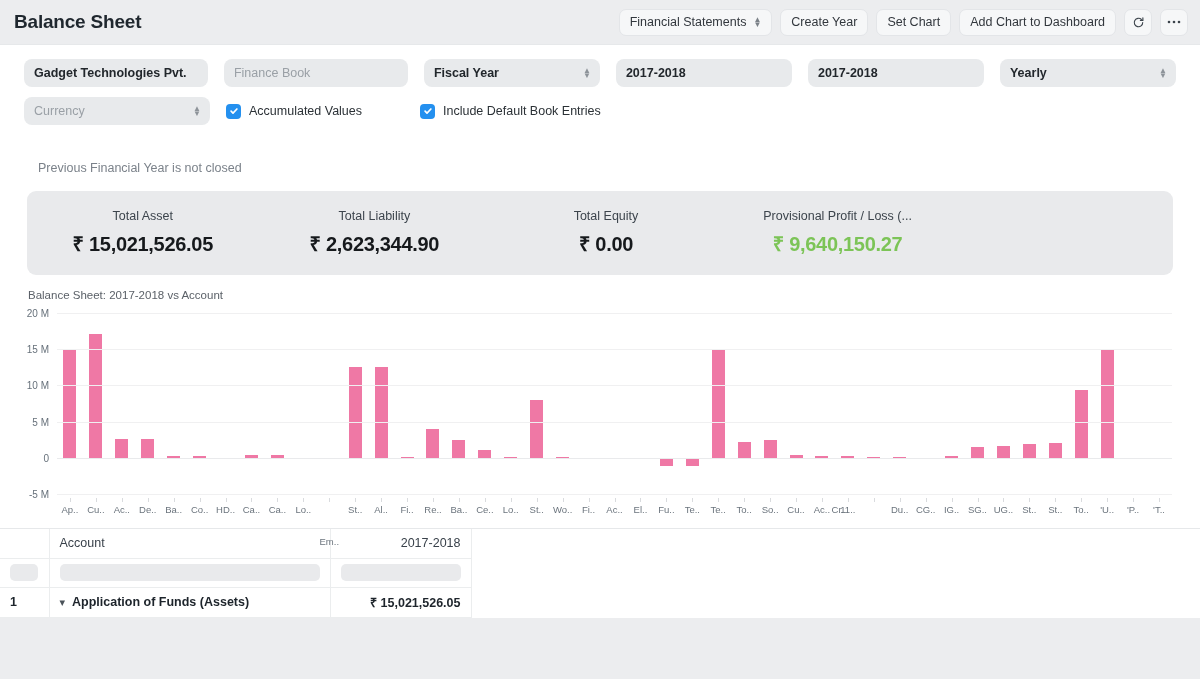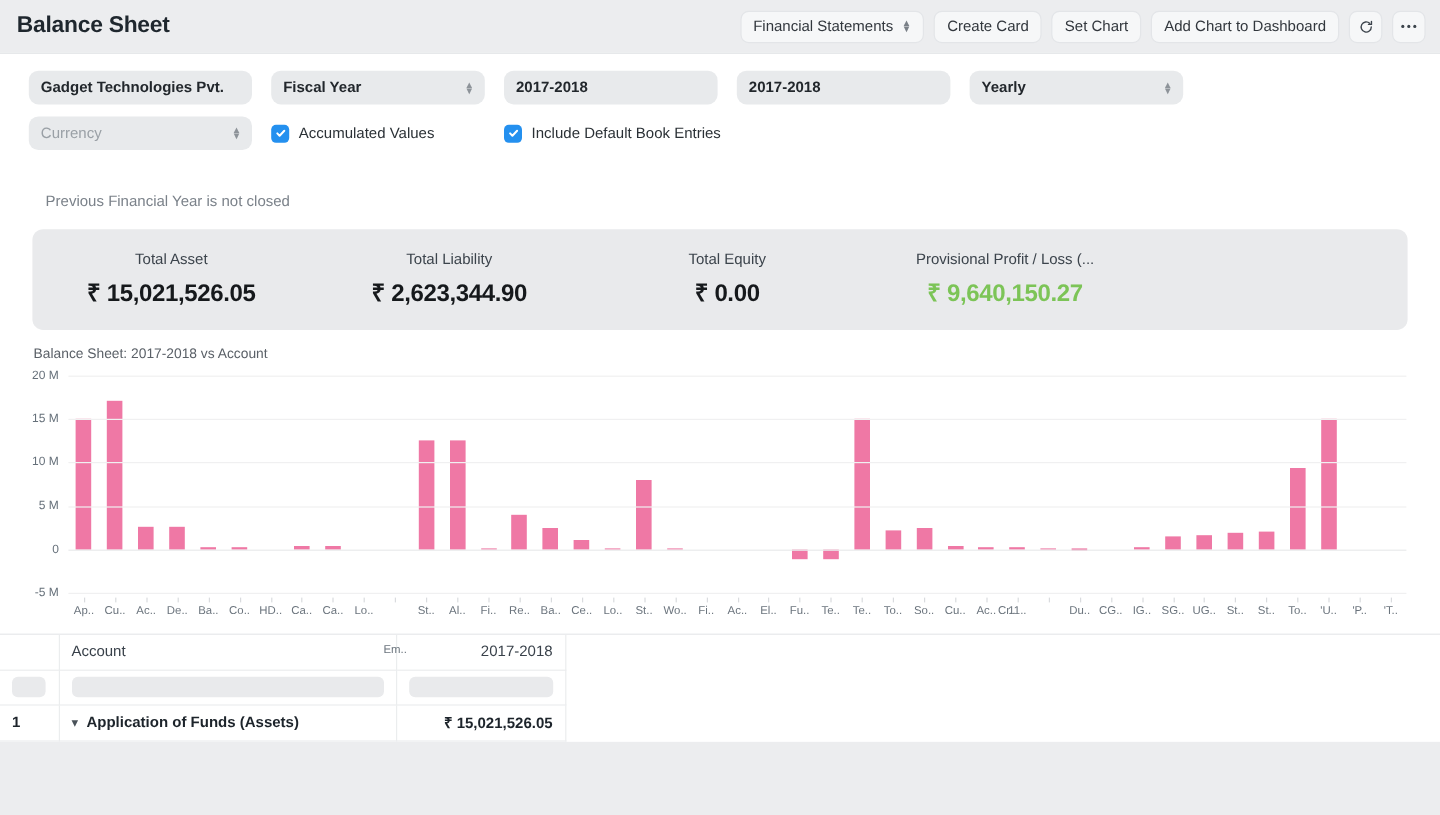--- a/index.html
+++ b/index.html
@@ -247,21 +247,21 @@
 <div class="topbar">
   <div class="page-title">Balance Sheet</div>
   <div class="topbar-actions">
     <button class="btn">
       <span>Financial Statements</span>
       <span class="updown">
           <span>▲</span>
           <span>▼</span>
         </span>
     </button>
-    <button class="btn">Create Card</button>
+    <button class="btn">Create Year</button>
     <button class="btn">Set Chart</button>
     <button class="btn">Add Chart to Dashboard</button>
     <button class="btn icon-only">
       <svg width="13" height="13" viewBox="0 0 16 16" fill="none" stroke="#3c444c" stroke-width="1.4" stroke-linecap="round">
         <path d="M13.2 8a5.2 5.2 0 1 1-1.6-3.75"></path>
         <path d="M13.4 2.2v3.1h-3.1"></path>
       </svg>
     </button>
     <button class="btn icon-only">
       <svg width="14" height="6" viewBox="0 0 14 6">
@@ -271,20 +271,23 @@
       </svg>
     </button>
   </div>
 </div>
 
 <div class="panel">
   <div class="filters">
     <div class="filter-row">
       <div class="field wide">
         <span>Gadget Technologies Pvt.</span>
+      </div>
+      <div class="field wide placeholder">
+        <span>Finance Book</span>
       </div>
       <div class="field">
         <span>Fiscal Year</span>
         <span class="caret">
             <span>▲</span>
             <span>▼</span>
           </span>
       </div>
       <div class="field">
         <span>2017-2018</span>

